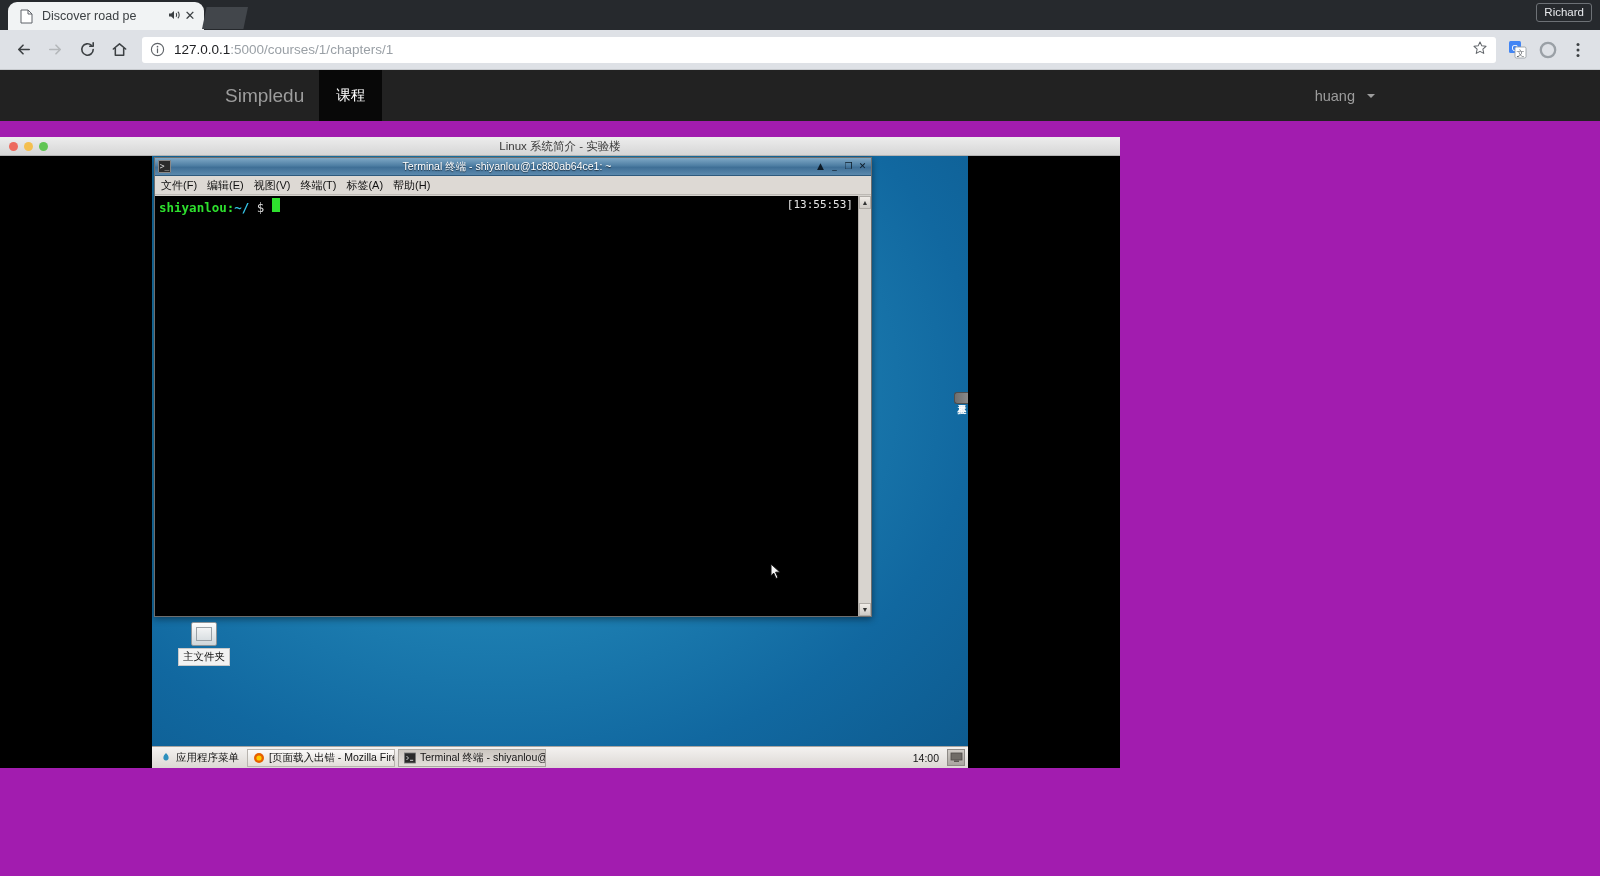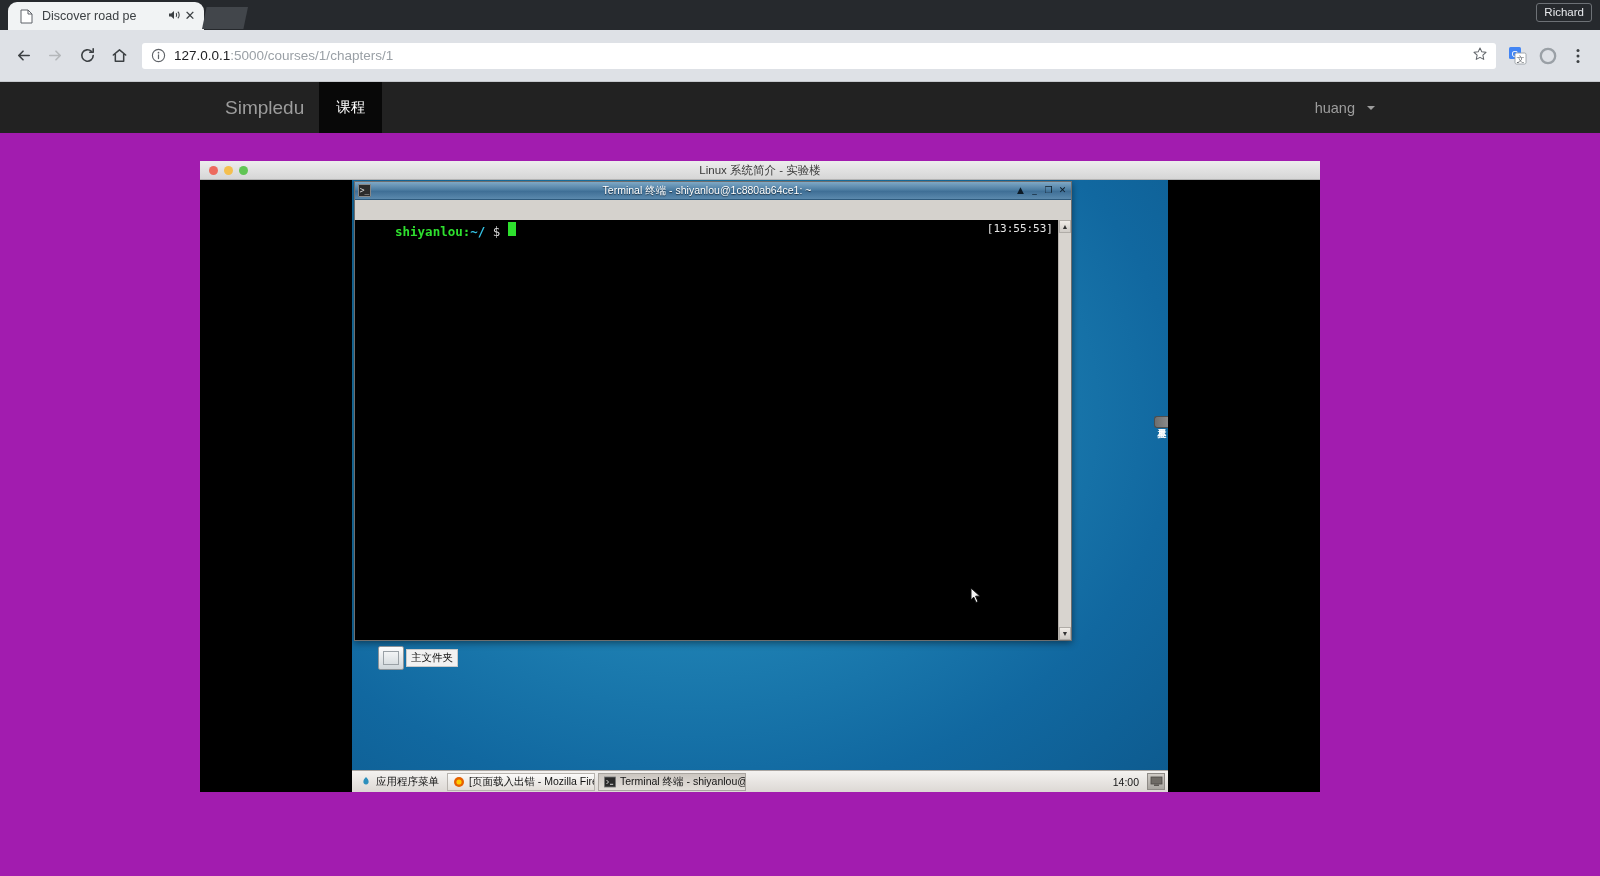--- a/index.html
+++ b/index.html
@@ -48,25 +48,24 @@
   }
   .profile-chip {
     position: absolute; right: 8px; top: 3px;
     border: 1px solid #6d7176; border-radius: 3px;
     color: #e8eaed; font-size: 11.5px;
     padding: 2px 7px 3px 7px;
     background: #26292d;
   }
 
   .toolbar {
-    height: 52px; background: #dee1e6;
+    height: 40px; background: #dee1e6;
     display: flex; align-items: center;
     padding: 0 8px; gap: 2px;
     border-bottom: 1px solid #c6c9cd;
-    text-align: right;
   }
   .nav-btn {
     width: 30px; height: 30px;
     display: flex; align-items: center; justify-content: center;
     color: #5f6368; border-radius: 50%;
   }
   .nav-btn.disabled { color: #b4b7ba; }
   .omnibox {
     flex: 1 1 auto; height: 26px; margin: 0 6px;
     background: #ffffff; border-radius: 3px;
@@ -109,22 +108,22 @@
   .caret {
     width: 0; height: 0;
     border-left: 4px solid transparent;
     border-right: 4px solid transparent;
     border-top: 4px solid #9d9d9d;
     display: inline-block;
   }
 
   
   .embed-wrap {
-    width: 1320px; display: flex; justify-content: flex-end;
-    padding-top: 28px;
+    width: 1320px; display: flex; justify-content: flex-start;
+    padding-top: 16px;
   }
   .vnc {
     width: 1120px; height: 631px;
     background: #000; position: relative;
   }
 
   
   .lab-bar {
     height: 19px; width: 100%;
     background: linear-gradient(#ededed, #d6d6d6);
@@ -190,21 +189,21 @@
   .term-body {
     position: absolute; left: 0; right: 0; top: 38px; bottom: 0;
     display: flex;
   }
   .term-screen {
     flex: 1 1 auto; background: #000000;
     font-family: "DejaVu Sans Mono", monospace;
     font-size: 12.5px; padding: 2px 4px;
     position: relative; overflow: hidden;
   }
-  .prompt-line { display: flex; align-items: baseline; white-space: pre; margin-left: 36px; }
+  .prompt-line { display: flex; align-items: baseline; white-space: pre; }
   .p-user { color: #2ee02e; font-weight: bold; }
   .p-path { color: #35c5e8; font-weight: bold; }
   .p-dollar { color: #d8d8d8; }
   .cursor {
     display: inline-block; width: 8px; height: 14px;
     background: #2ee02e; vertical-align: -2px;
   }
   .term-clock {
     position: absolute; right: 5px; top: 2px;
     color: #e6e6e6; font-family: "DejaVu Sans Mono", monospace; font-size: 11px;
@@ -216,21 +215,21 @@
   }
   .sb-arrow {
     height: 13px; display:flex; align-items:center; justify-content:center;
     font-size: 7px; color: #333; background: linear-gradient(#f0ece7,#cfcbc6);
     border: 1px solid #b0aca7;
   }
 
   
   .home-icon {
     position: absolute; left: 26px; top: 466px;
-    display: flex; align-items: center; gap: 2px;
+    display: flex; flex-direction: column; align-items: center; gap: 2px;
   }
   .home-icon .glyph {
     width: 26px; height: 24px;
     background: linear-gradient(#fdfdfd,#cfd6da);
     border: 1px solid #8d9499; border-radius: 2px;
     position: relative;
   }
   .home-icon .glyph:after {
     content:""; position:absolute; left:4px; top:4px; right:4px; bottom:4px;
     border: 1px solid #9aa1a6;
@@ -414,20 +413,28 @@
               <span class="term-appicon">&gt;_</span>
               <span class="term-title">Terminal 终端 - shiyanlou@1c880ab64ce1: ~</span>
               <span class="term-btns">
                 <span class="tbtn">▲</span>
                 <span class="tbtn">_</span>
                 <span class="tbtn">❐</span>
                 <span class="tbtn">✕</span>
               </span>
             </div>
 
+            <div class="term-menubar">
+              <span class="term-menu">文件(F)</span>
+              <span class="term-menu">编辑(E)</span>
+              <span class="term-menu">视图(V)</span>
+              <span class="term-menu">终端(T)</span>
+              <span class="term-menu">标签(A)</span>
+              <span class="term-menu">帮助(H)</span>
+            </div>
 
             <div class="term-body">
               <div class="term-screen">
                 <div class="prompt-line">
                   <span class="p-user">shiyanlou</span><span class="p-user">:</span><span class="p-path">~/</span><span class="p-dollar">&nbsp;</span><span class="p-dollar">$</span><span class="p-dollar">&nbsp;</span><span class="cursor"></span>
                 </div>
                 <div class="term-clock">[13:55:53]</div>
               </div>
               <div class="term-scroll">
                 <div class="sb-arrow">▲</div>

